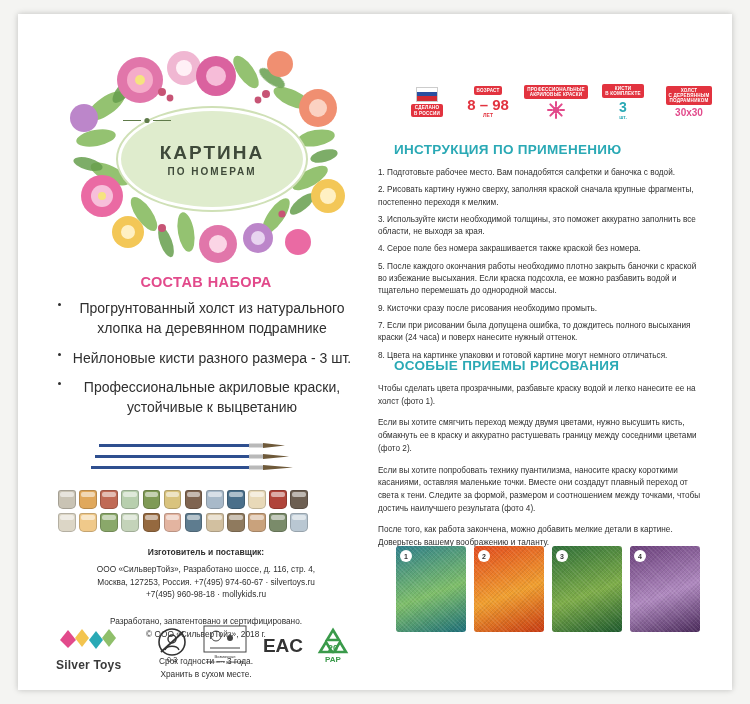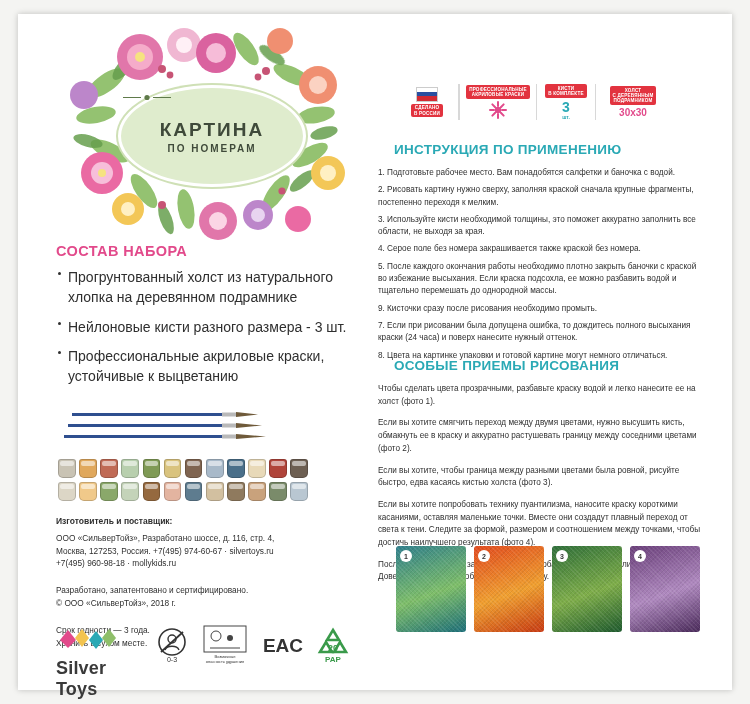--- a/index.html
+++ b/index.html
@@ -1,20 +1,20 @@
 <!DOCTYPE html>
 <html><head>
 <meta charset="utf-8">
 <style>
   html,body{margin:0;padding:0;background:#f2f2f2;}
   body{font-family:"Liberation Sans", sans-serif;}
   #page{position:relative;width:750px;height:704px;background:#f4f4f2;overflow:hidden;}
   #sheet{position:absolute;left:18px;top:14px;width:714px;height:676px;background:#ffffff;
          box-shadow:0 0 6px rgba(0,0,0,.22);}
-  .col-left{position:absolute;left:38px;top:9px;width:300px;}
+  .col-left{position:absolute;left:38px;top:32px;width:300px;text-align:center;}
   .col-right{position:absolute;left:360px;top:48px;width:322px;}
 
   
   .wreath{position:relative;width:286px;height:220px;margin-left:10px;}
   .wreath svg{position:absolute;left:0;top:0;}
   .badge{position:absolute;left:52px;top:62px;width:182px;height:96px;border-radius:50%/50%;
          background:#dfeccd;border:3px solid #ffffff;box-shadow:0 0 0 2px #cfe0b6;
          display:flex;flex-direction:column;align-items:center;justify-content:center;}
   .badge .t1{font-size:19px;font-weight:bold;letter-spacing:2px;color:#3f4a3a;}
   .badge .t2{font-size:10px;font-weight:bold;letter-spacing:2px;color:#3f4a3a;margin-top:2px;}
@@ -37,21 +37,21 @@
   .pot{width:18px;height:17px;border-radius:3px 3px 5px 5px;position:relative;border:1px solid rgba(0,0,0,.18);}
   .pot:after{content:"";position:absolute;left:1px;right:1px;top:1px;height:5px;border-radius:2px;background:rgba(255,255,255,.55);}
 
   .addr{font-size:8.3px;line-height:1.55;color:#2f2f2f;}
   .addr b{font-size:8.5px;}
   .addr p{margin:0 0 11px 0;}
 
   
   .bottom-icons{position:absolute;left:38px;top:608px;width:300px;height:46px;}
   .silvertoys{position:absolute;left:0;top:4px;width:86px;height:36px;}
-  .st-logo-txt{font-size:18px;font-weight:bold;color:#3a3a3a;letter-spacing:.2px;}
+  .st-logo-txt{font-size:12px;font-weight:bold;color:#3a3a3a;letter-spacing:.2px;}
   .icon-03{position:absolute;left:96px;top:2px;width:40px;height:40px;}
   .icon-warn{position:absolute;left:140px;top:2px;width:58px;height:40px;}
   .icon-eac{position:absolute;left:205px;top:8px;width:44px;height:30px;}
   .icon-pap{position:absolute;left:256px;top:2px;width:42px;height:42px;}
 
   
   .featbar{position:absolute;left:378px;top:66px;width:304px;height:44px;display:flex;}
   .fb{flex:0 0 auto;padding:3px 5px;display:flex;flex-direction:column;align-items:center;justify-content:center;}
   .fb .cap{font-size:4.6px;font-weight:bold;color:#ffffff;background:#e2333f;padding:1.5px 3px;border-radius:2px;line-height:1.15;text-align:center;letter-spacing:.2px;}
   .fb .big{font-weight:bold;line-height:1;}
@@ -156,21 +156,21 @@
         <div class="badge">
           <div class="t1">КАРТИНА</div>
           <div class="t2">ПО НОМЕРАМ</div>
           <svg class="orn" viewBox="0 0 52 7">
             <path d="M2 3.5 H20 M32 3.5 H50" stroke="#5f7a4a" stroke-width="1"></path>
             <circle cx="26" cy="3.5" r="2.6" fill="#5f7a4a"></circle>
           </svg>
         </div>
       </div>
 
-      <div style="">
+      <div style="margin-top:8px;">
         <div class="h-pink">СОСТАВ НАБОРА</div>
         <ul class="kit">
           <li>Прогрунтованный холст из натурального хлопка на деревянном подрамнике</li>
           <li>Нейлоновые кисти разного размера - 3 шт.</li>
           <li>Профессиональные акриловые краски, устойчивые к выцветанию</li>
         </ul>
 
         <svg class="brushes" viewBox="0 0 240 40">
           <g>
             <rect x="10" y="8" width="150" height="3" fill="#2f4f8f"></rect>
@@ -290,20 +290,25 @@
       <div class="fb" style="width:52px;">
         <div class="flag">
           <i style="background:#ffffff"></i>
             <i style="background:#2a4fa0"></i>
             <i style="background:#d32a32"></i>
         </div>
         <div class="cap" style="white-space:pre-line;">СДЕЛАНО
 В РОССИИ</div>
       </div>
       <div class="div"></div>
+      <div class="fb" style="width:50px;">
+        <div class="cap">ВОЗРАСТ</div>
+        <div class="big" style="font-size:15px;color:#e2333f;margin-top:2px;">8 – 98</div>
+        <div style="font-size:5px;color:#e2333f;font-weight:bold;">ЛЕТ</div>
+      </div>
       <div class="div"></div>
       <div class="fb" style="width:66px;">
         <div class="cap" style="white-space:pre-line;">ПРОФЕССИОНАЛЬНЫЕ
 АКРИЛОВЫЕ КРАСКИ</div>
         <svg width="18" height="18" viewBox="0 0 18 18" style="margin-top:2px;">
           <g fill="#e24a8b">
             <circle cx="9" cy="9" r="3.2"></circle>
             <rect x="8" y="0" width="2" height="6" rx="1"></rect>
               <rect x="8" y="12" width="2" height="6" rx="1"></rect>
             <rect x="0" y="8" width="6" height="2" rx="1"></rect>
@@ -343,21 +348,20 @@
         <p>7. Если при рисовании была допущена ошибка, то дождитесь полного высыхания краски (24 часа) и поверх нанесите нужный оттенок.</p>
         <p>8. Цвета на картинке упаковки и готовой картине могут немного отличаться.</p>
       </div>
     </div>
 
     <div class="col-right" style="top:344px;">
       <div class="h-teal">ОСОБЫЕ ПРИЕМЫ РИСОВАНИЯ</div>
       <div class="tips">
         <p>Чтобы сделать цвета прозрачными, разбавьте краску водой и легко нанесите ее на холст (фото 1).</p>
         <p>Если вы хотите смягчить переход между двумя цветами, нужно высушить кисть, обмакнуть ее в краску и аккуратно растушевать границу между соседними цветами (фото 2).</p>
-        <p>Если вы хотите, чтобы граница между разными цветами была ровной, рисуйте быстро, едва касаясь кистью холста (фото 3).</p>
         <p>Если вы хотите попробовать технику пуантилизма, наносите краску короткими касаниями, оставляя маленькие точки. Вместе они создадут плавный переход от света к тени. Следите за формой, размером и соотношением между точками, чтобы достичь наилучшего результата (фото 4).</p>
         <p>После того, как работа закончена, можно добавить мелкие детали в картине. Доверьтесь вашему воображению и таланту.</p>
       </div>
     </div>
 
     <div class="photos">
       <div class="ph" style="background:linear-gradient(160deg,#2f7f8c 0%,#7fbf6a 55%,#1d6f7a 100%);">
         <div class="tex"></div>
         <div class="num">1</div>
       </div>

